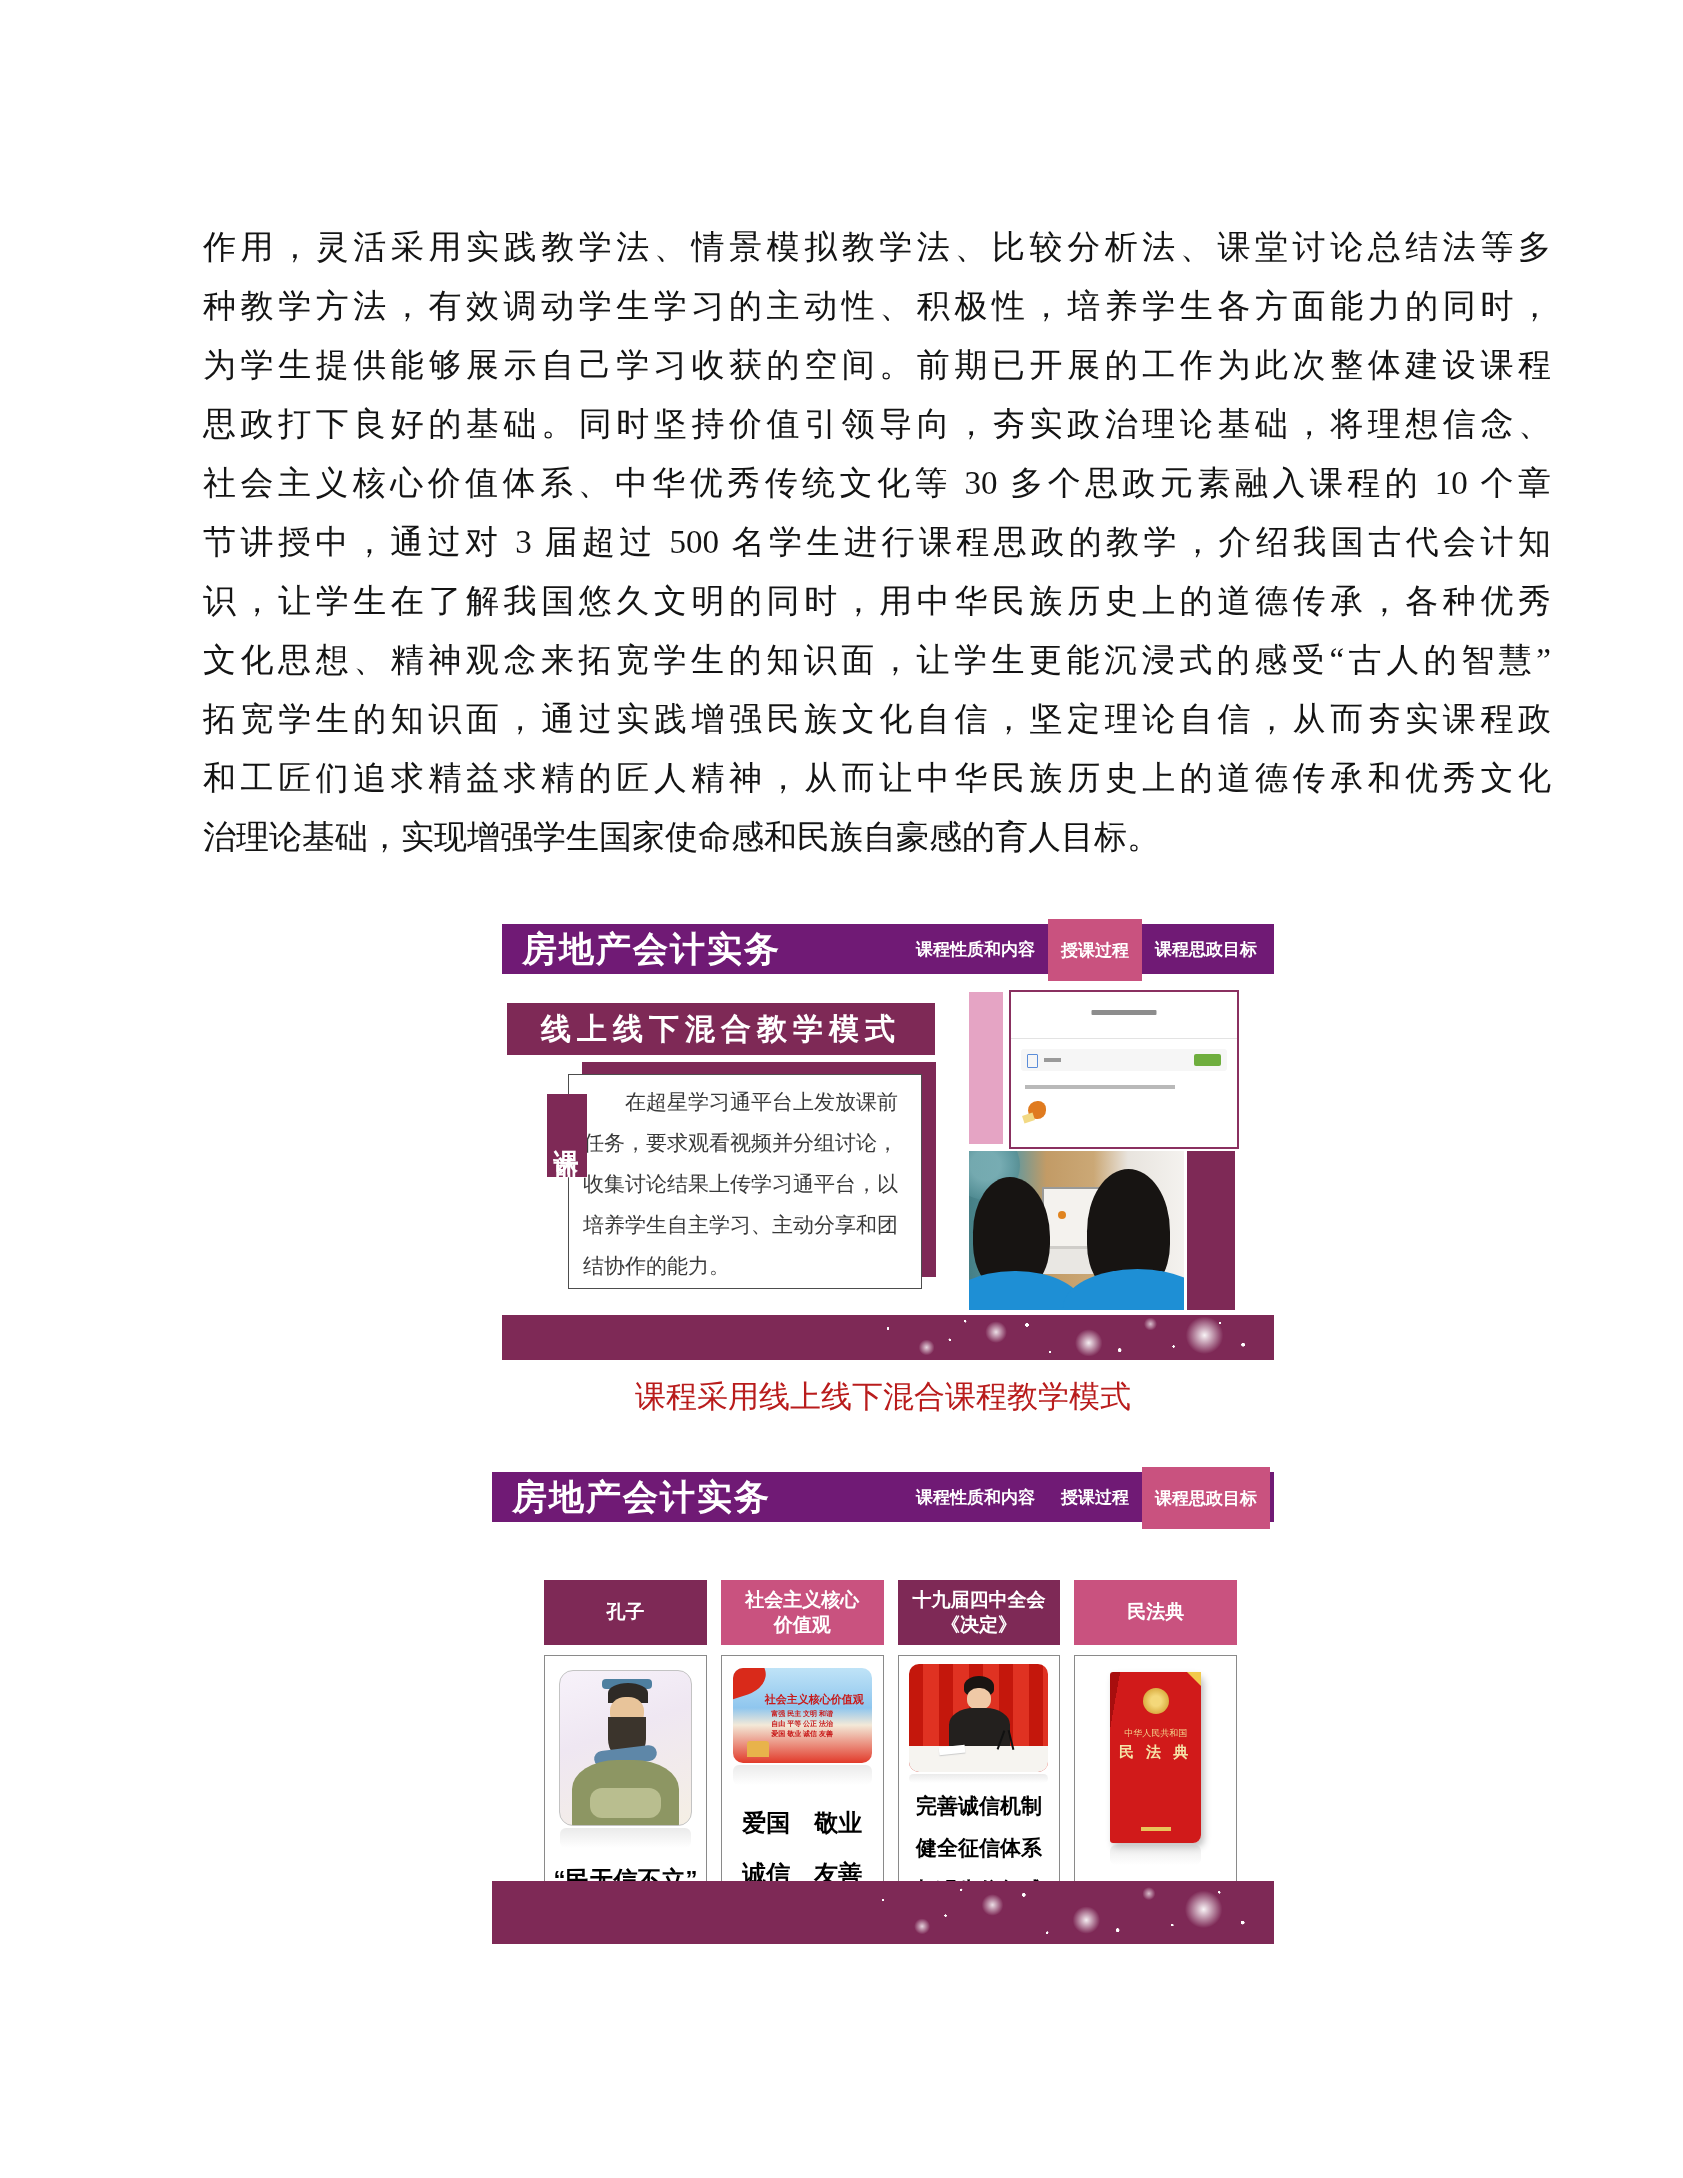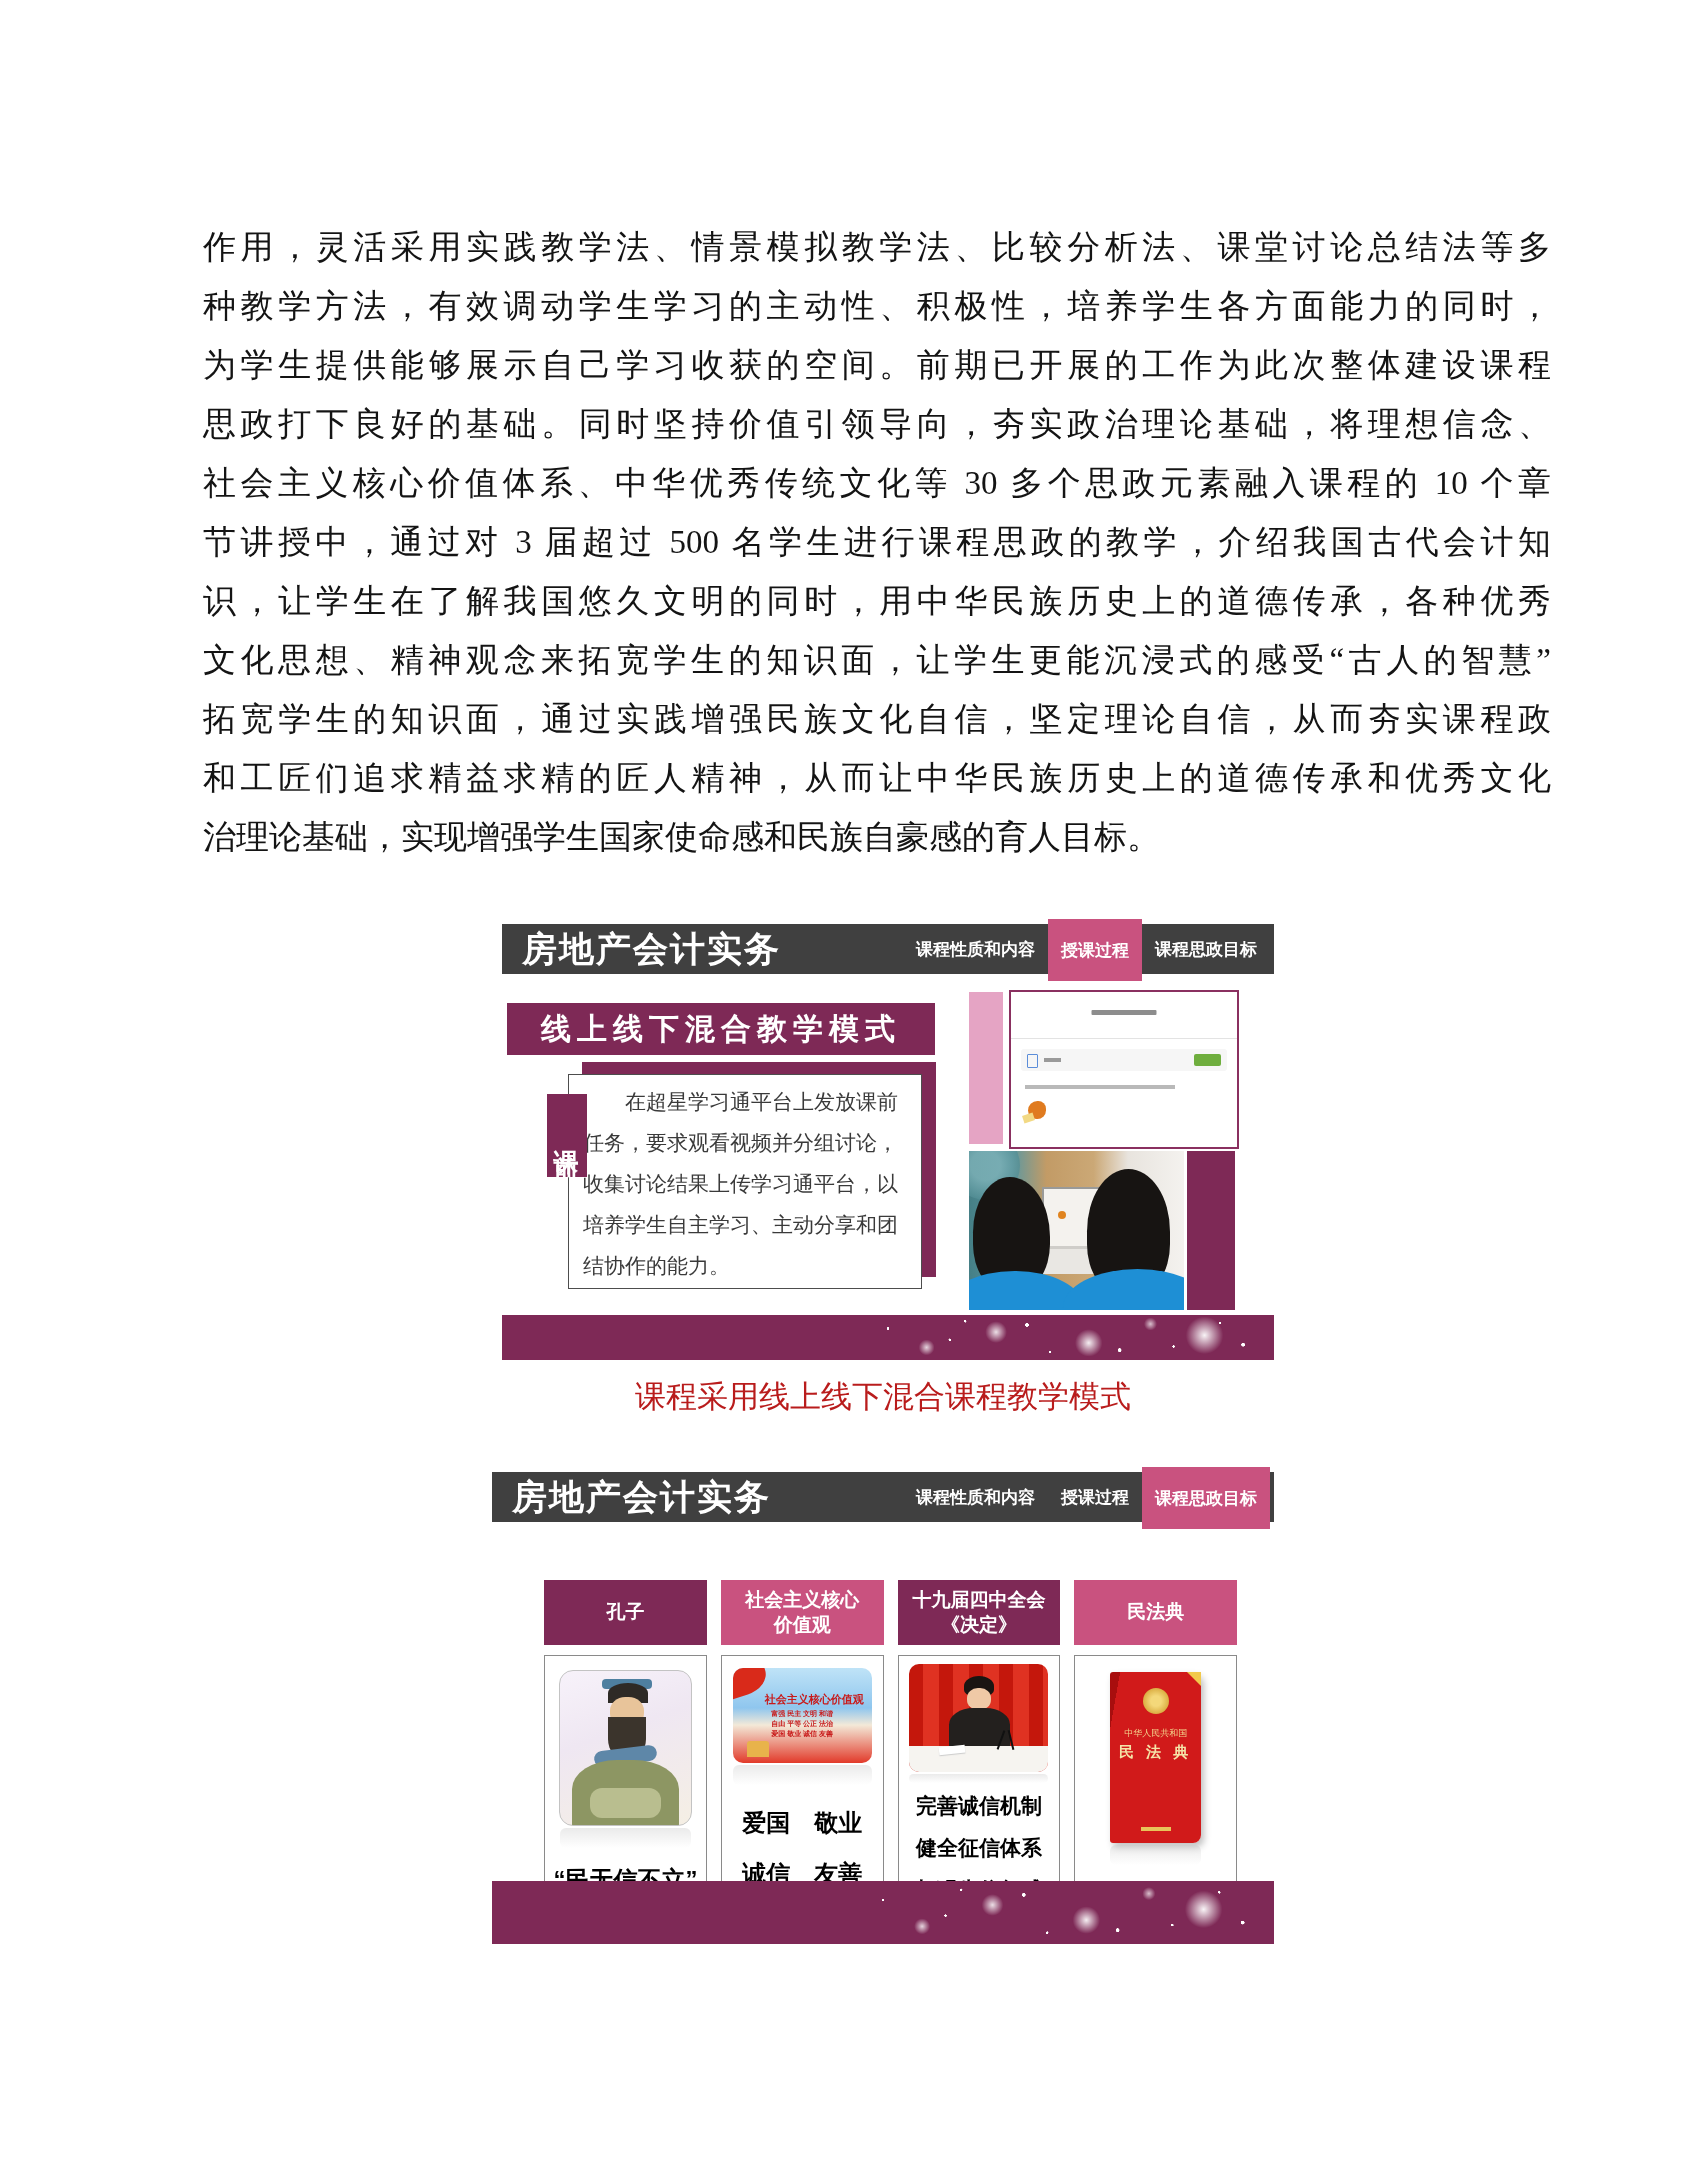--- a/index.html
+++ b/index.html
@@ -8,21 +8,21 @@
 
   
   .para{position:absolute;left:168px;top:218px;width:1348px;color:#141414;
         font-family:"Liberation Serif","DejaVu Serif",serif;
         font-size:33px;line-height:59px;margin-left:35px;}
   .para .line{text-align:justify;text-align-last:justify;text-justify:inter-character;white-space:nowrap0;}
   .para .line.last{text-align-last:left;}
 
   
   .slide{position:absolute;background:#fff;}
-  .slide-header{position:absolute;left:0;right:0;top:0;background:#404040;display:flex;align-items:center;}
+  .slide-header{position:absolute;left:0;right:0;top:0;background:#701a75;display:flex;align-items:center;}
   #slide1 .slide-header{height:50px;}
   #slide2 .slide-header{height:50px;}
   .slide-title{color:#fff;font-weight:bold;font-size:35px;letter-spacing:2px;padding-left:20px;}
   .slide-nav{position:absolute;right:4px;top:0;bottom:0;display:flex;align-items:stretch;}
   .nav-item{color:#fff;font-weight:bold;font-size:17px;padding:0 13px;display:flex;align-items:center;white-space:nowrap;}
   .nav-item.active{background:#C9527F;margin-top:-5px;margin-bottom:-7px;}
 
   .slide-footer{position:absolute;left:0;right:0;bottom:0;background:#7E2956;
     background-image:
       radial-gradient(circle 26px at 91% 45%, rgba(255,255,255,.95), rgba(255,255,255,0) 72%),

